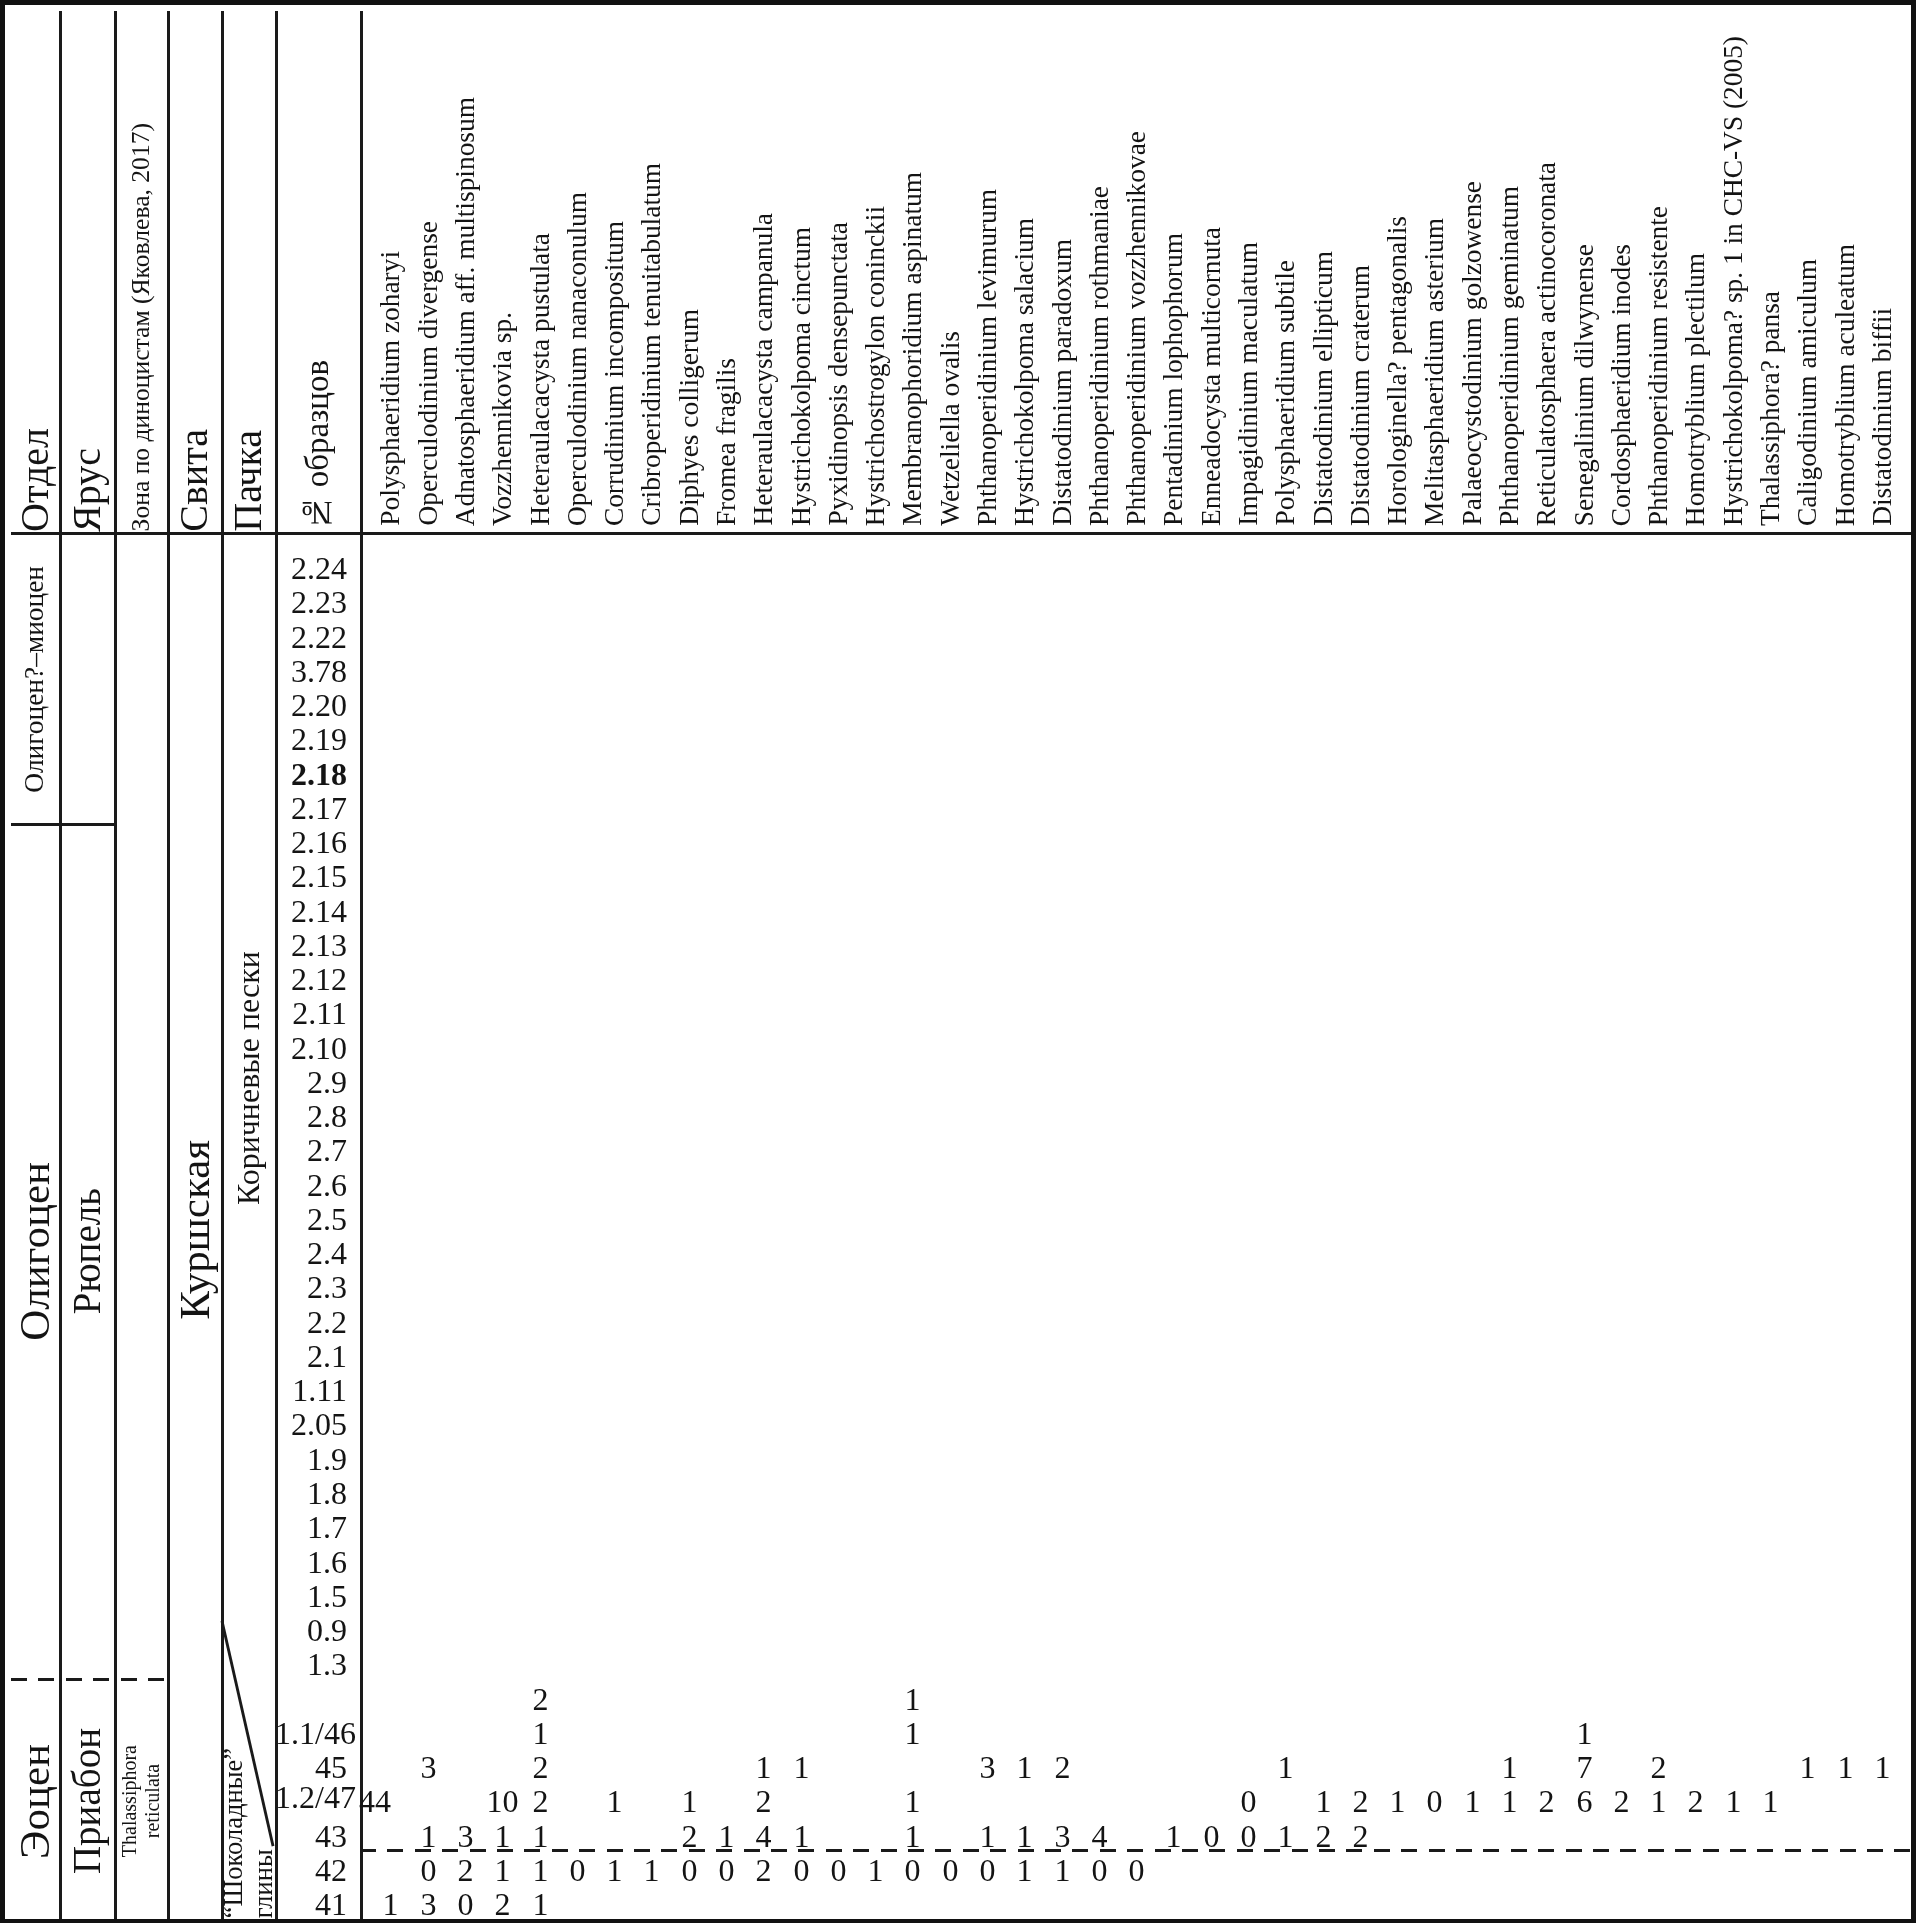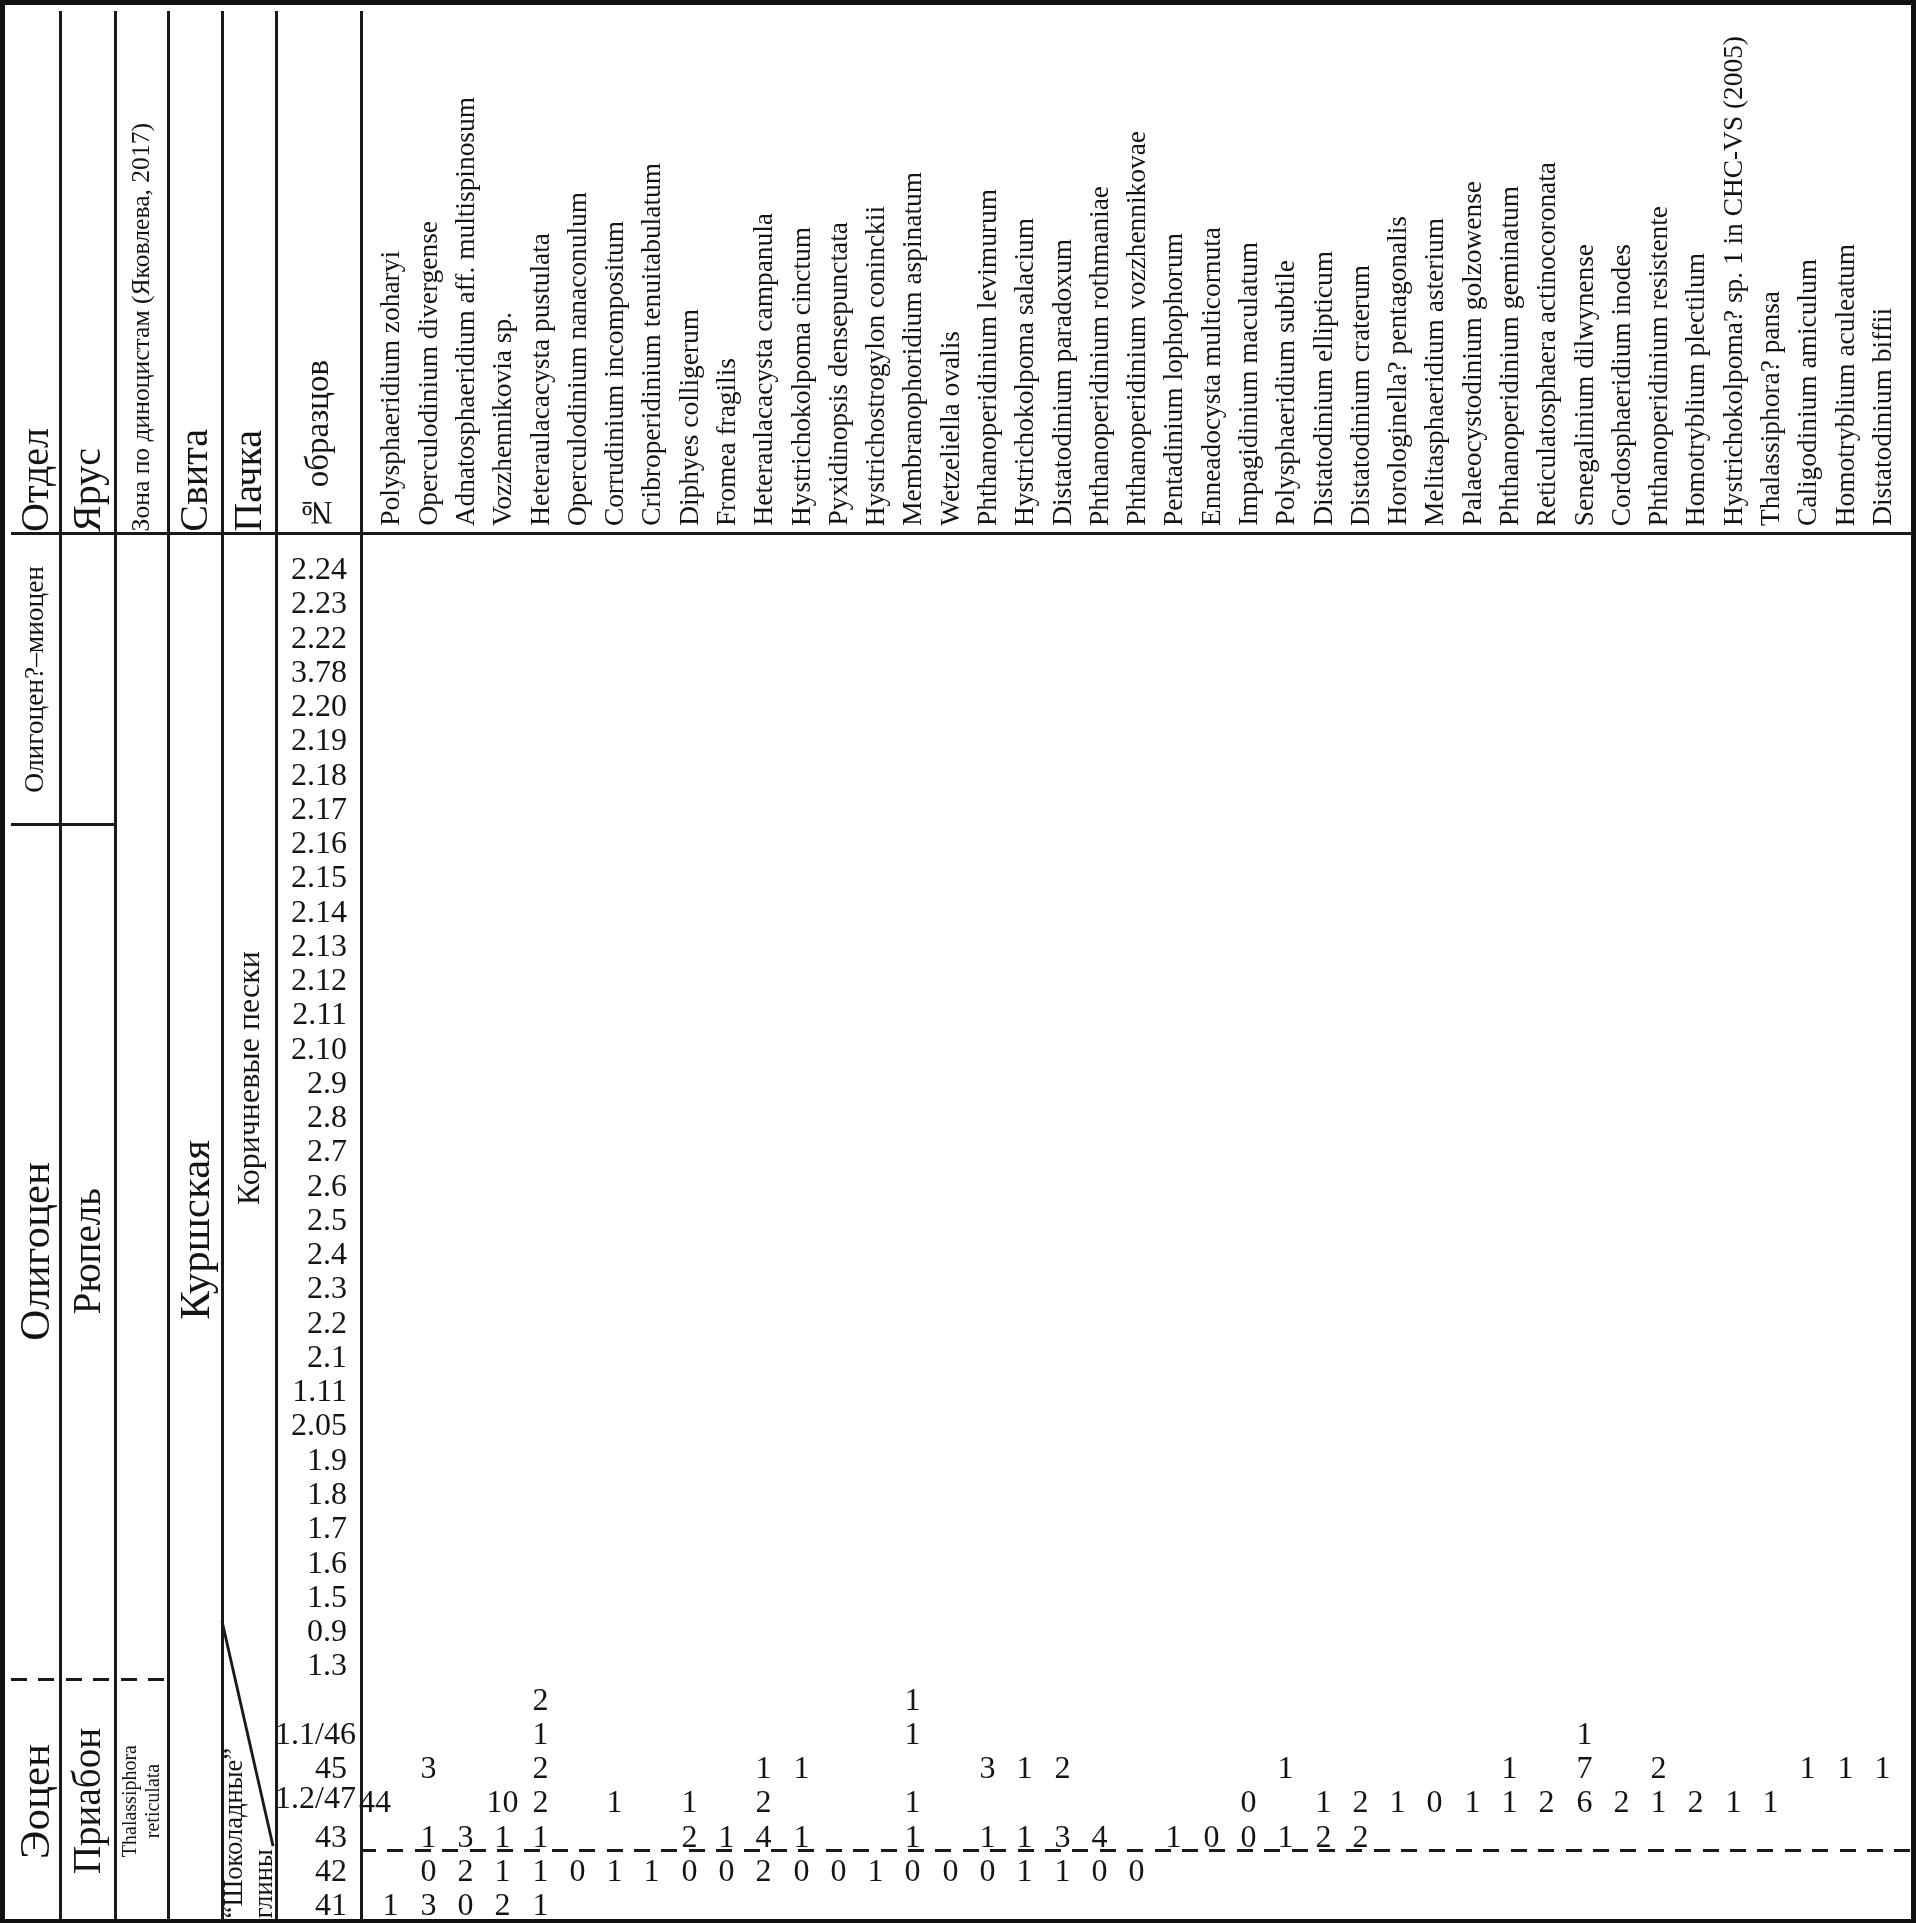--- a/index.html
+++ b/index.html
@@ -266,21 +266,21 @@
     <line x1="2" y1="2" x2="56" y2="240" stroke="#1a1a1a" stroke-width="3"></line>
   </svg>
 
   <div id="body-layer">
       <div class="sample-label" style="top: 546px; height: 34px; line-height: 34px;">2.24</div>
       <div class="sample-label" style="top: 580px; height: 34px; line-height: 34px;">2.23</div>
       <div class="sample-label" style="top: 615px; height: 34px; line-height: 34px;">2.22</div>
       <div class="sample-label" style="top: 649px; height: 34px; line-height: 34px;">3.78</div>
       <div class="sample-label" style="top: 683px; height: 34px; line-height: 34px;">2.20</div>
       <div class="sample-label" style="top: 717px; height: 34px; line-height: 34px;">2.19</div>
-      <div class="sample-label" style="top: 752px; height: 34px; line-height: 34px;">2.18</div>
+      <div class="sample-label" style="top: 752px; height: 34px; line-height: 34px; font-weight: bold;">2.18</div>
       <div class="sample-label" style="top: 786px; height: 34px; line-height: 34px;">2.17</div>
       <div class="sample-label" style="top: 820px; height: 34px; line-height: 34px;">2.16</div>
       <div class="sample-label" style="top: 854px; height: 34px; line-height: 34px;">2.15</div>
       <div class="sample-label" style="top: 889px; height: 34px; line-height: 34px;">2.14</div>
       <div class="sample-label" style="top: 923px; height: 34px; line-height: 34px;">2.13</div>
       <div class="sample-label" style="top: 957px; height: 34px; line-height: 34px;">2.12</div>
       <div class="sample-label" style="top: 991px; height: 34px; line-height: 34px;">2.11</div>
       <div class="sample-label" style="top: 1026px; height: 34px; line-height: 34px;">2.10</div>
       <div class="sample-label" style="top: 1060px; height: 34px; line-height: 34px;">2.9</div>
       <div class="sample-label" style="top: 1094px; height: 34px; line-height: 34px;">2.8</div>

